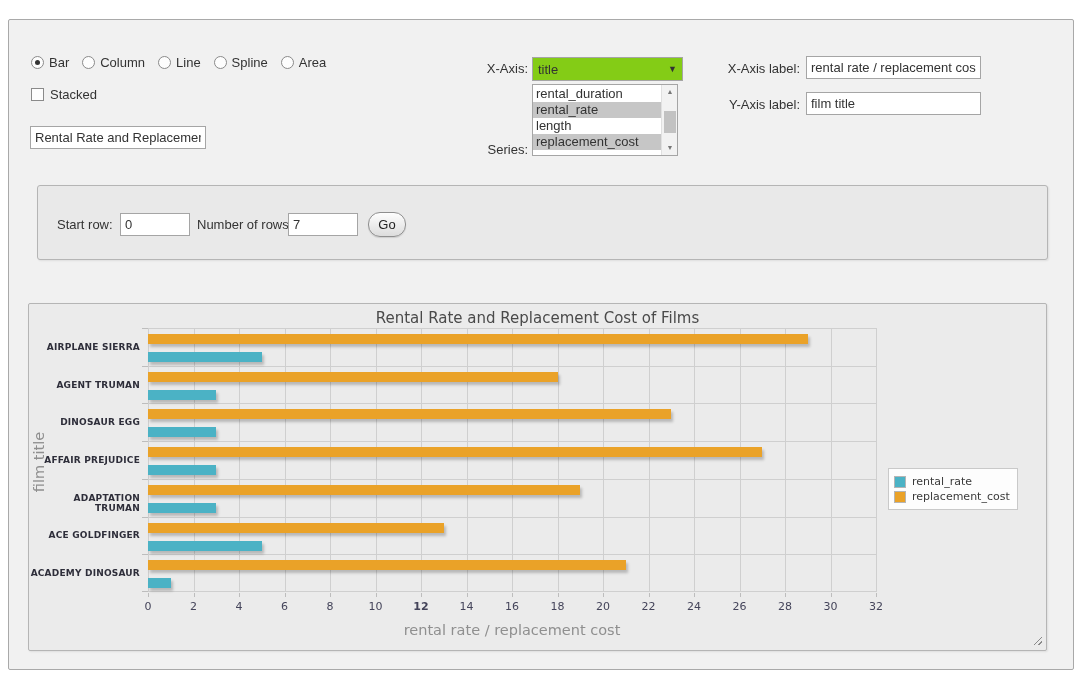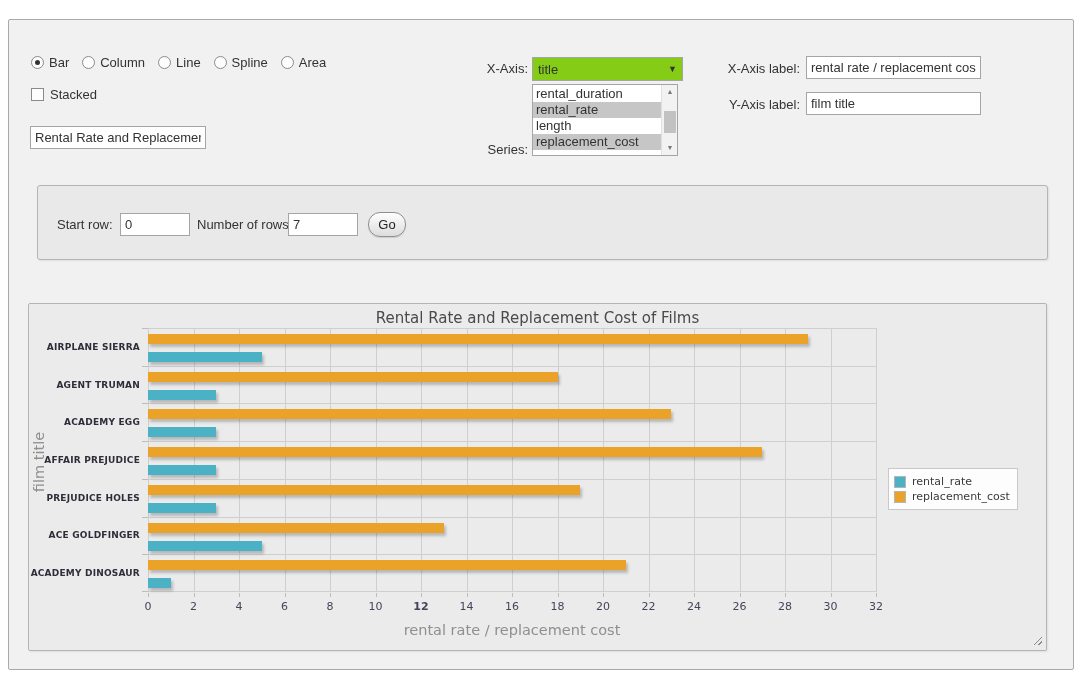--- a/index.html
+++ b/index.html
@@ -253,23 +253,23 @@
           <div class="ytick-mark" style="top: 24px;"></div>
           <div class="ytick-mark" style="top: 61.7143px;"></div>
           <div class="ytick-mark" style="top: 99.4286px;"></div>
           <div class="ytick-mark" style="top: 137.143px;"></div>
           <div class="ytick-mark" style="top: 174.857px;"></div>
           <div class="ytick-mark" style="top: 212.571px;"></div>
           <div class="ytick-mark" style="top: 250.286px;"></div>
           <div class="ytick-mark" style="top: 287px;"></div>
           <div class="ytick-label" style="top: 37.8571px;">AIRPLANE SIERRA</div>
           <div class="ytick-label" style="top: 75.5714px;">AGENT TRUMAN</div>
-          <div class="ytick-label" style="top: 113.286px;">ACADEMY EGG</div>
+          <div class="ytick-label" style="top: 113.286px;">DINOSAUR EGG</div>
           <div class="ytick-label" style="top: 151px;">AFFAIR PREJUDICE</div>
-          <div class="ytick-label" style="top: 188.714px;">PREJUDICE HOLES</div>
+          <div class="ytick-label" style="top: 188.714px;">ADAPTATION TRUMAN</div>
           <div class="ytick-label" style="top: 226.429px;">ACE GOLDFINGER</div>
           <div class="ytick-label" style="top: 264.143px;">ACADEMY DINOSAUR</div>
         </div>
       <div class="x-axis-title">rental rate / replacement cost</div>
       <div class="chart-legend" id="chart-legend">
           <div class="legend-row">
             <div class="legend-swatch" style="background: rgb(75, 178, 197);"></div>
             <div class="legend-label">rental_rate</div>
           </div>
           <div class="legend-row">

